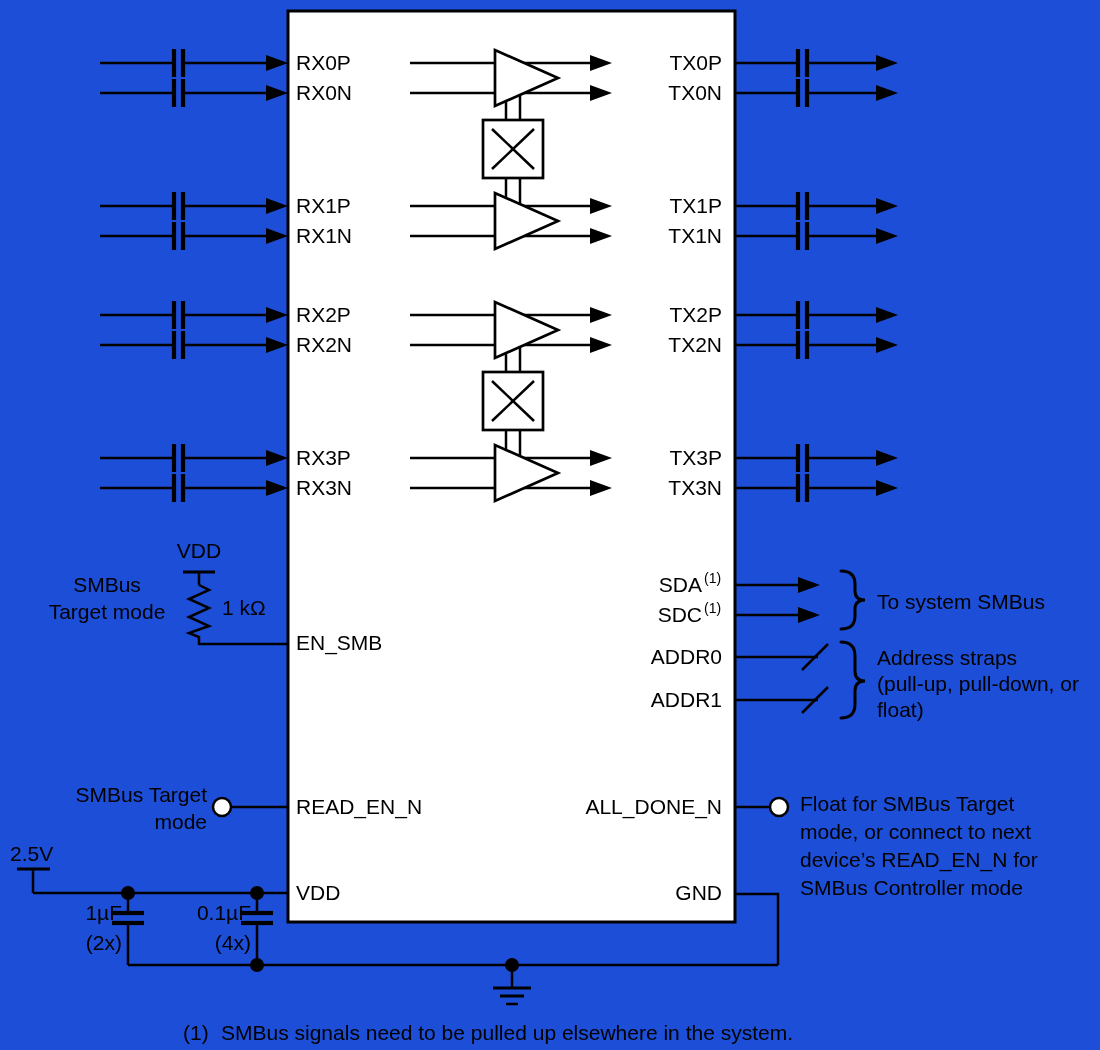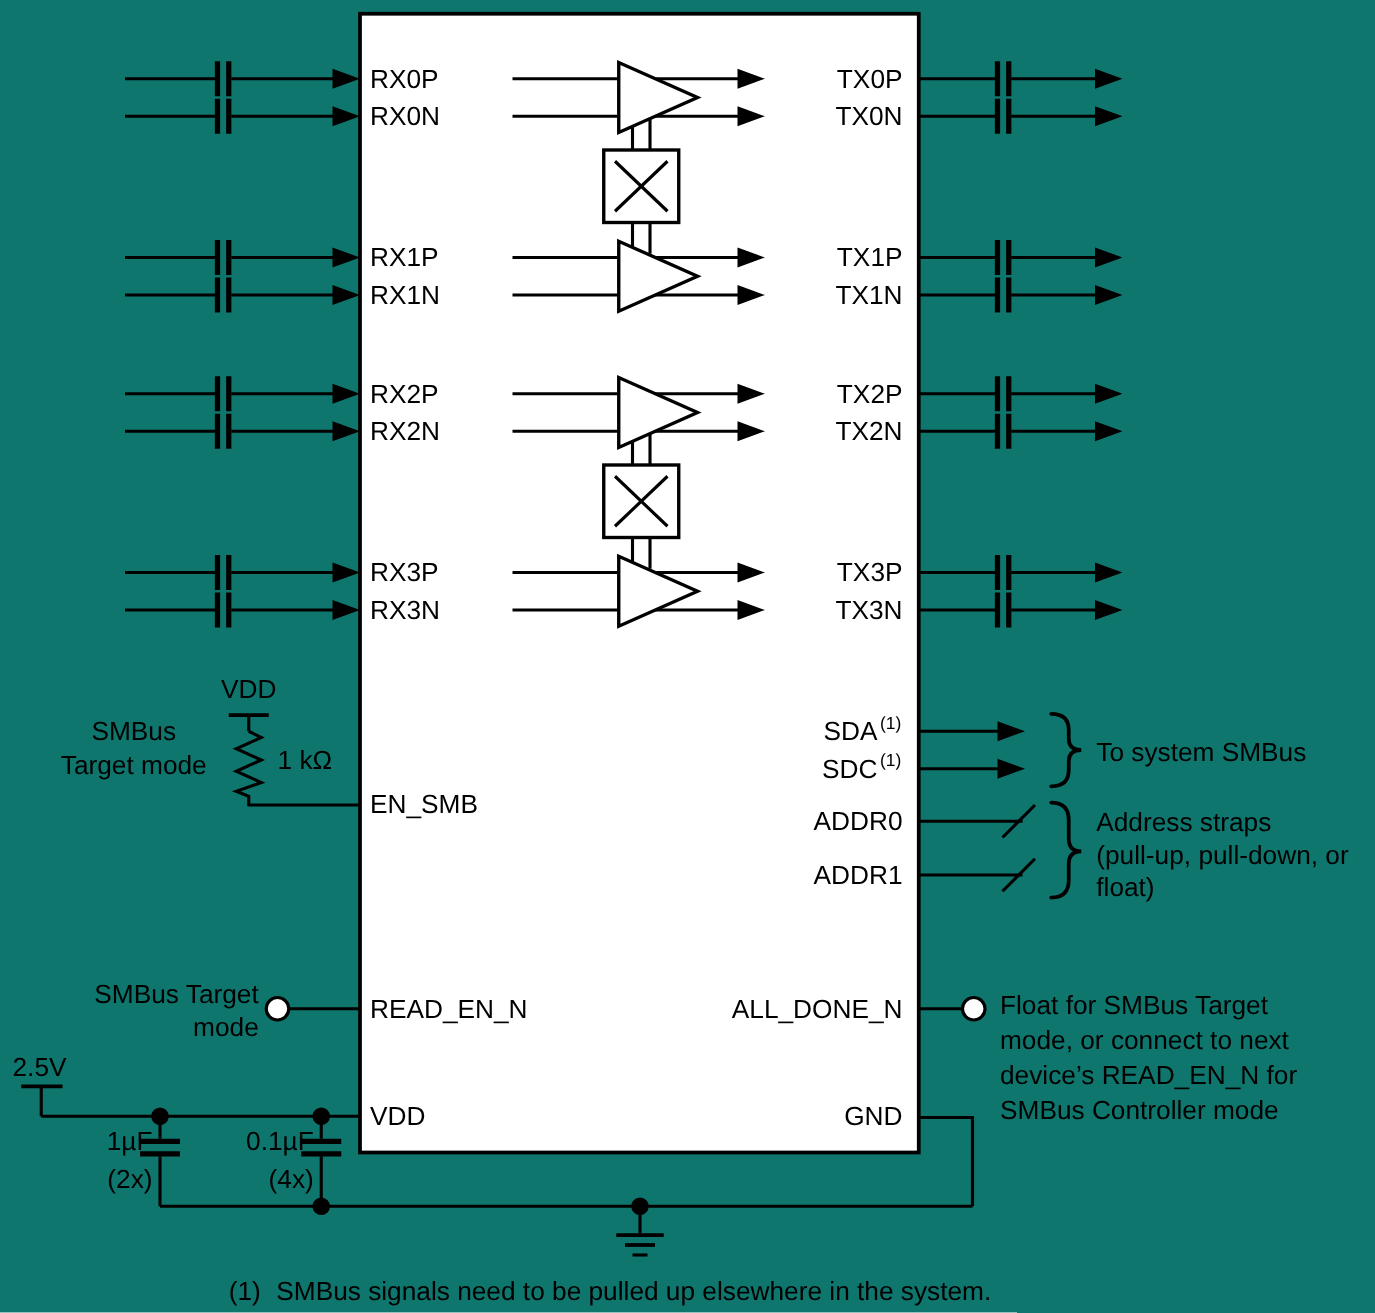--- a/index.html
+++ b/index.html
@@ -1,16 +1,16 @@
 <!DOCTYPE html>
 <html><head>
 <meta charset="utf-8">
 <style>
   html,body{margin:0;padding:0;background:#ffffff;}
-  .page{width:1100px;height:1050px;position:relative;background:#0f766e;}
+  .page{width:1100px;height:1050px;position:relative;background:#1d4ed8;}
   svg text{font-family:"Liberation Sans","DejaVu Sans",sans-serif;font-size:21px;fill:#000;}
   svg text.sup{font-size:14px;}
   .w{stroke:#000;stroke-width:2.5;fill:none;}
   .w3{stroke:#000;stroke-width:3;fill:none;}
   .plate{stroke:#000;stroke-width:4.2;fill:none;}
   .shape{fill:#fff;stroke:#000;stroke-width:2.7;stroke-linejoin:miter;}
   .arrow{fill:#000;stroke:none;}
   .dot{fill:#000;stroke:none;}
   .brace{stroke:#000;stroke-width:3;fill:none;stroke-linecap:round;}
 </style>

